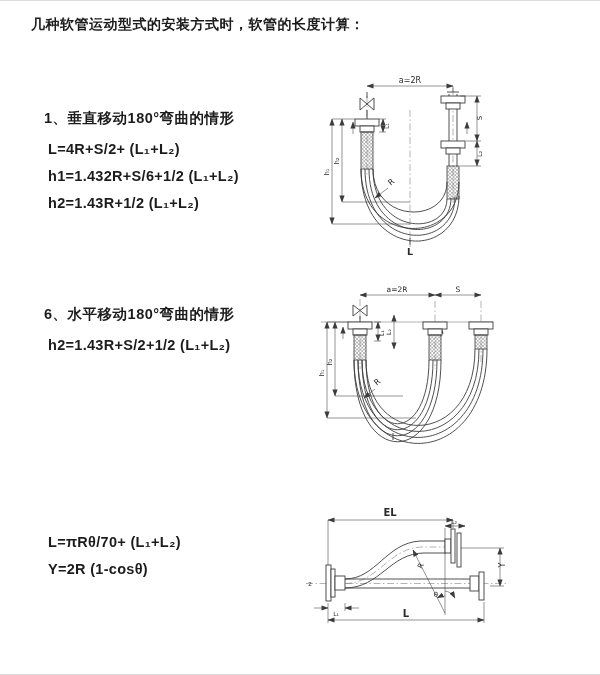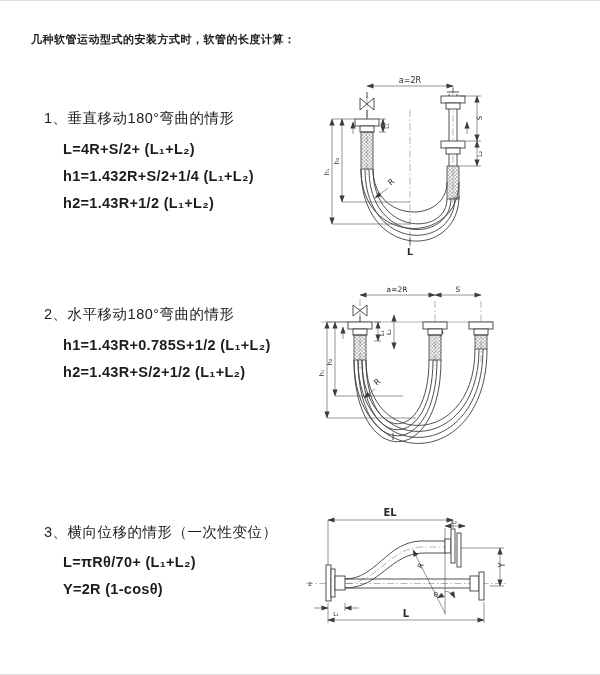--- a/index.html
+++ b/index.html
@@ -1,22 +1,22 @@
 <!DOCTYPE html>
 <html><head>
 <meta charset="utf-8">
 <style>
   html,body{margin:0;padding:0;}
   body{background:#fff;width:600px;height:675px;position:relative;overflow:hidden;
        font-family:"Liberation Sans","DejaVu Sans",sans-serif;color:#1c1c1c;}
   .page-edge{position:absolute;left:0;width:600px;height:1px;background:#dcdcdc;}
-  #page-title{position:absolute;left:31px;top:32px;font-size:11px;font-weight:bold;letter-spacing:0.5px;}
+  #page-title{position:absolute;left:31px;top:16px;font-size:14px;font-weight:bold;letter-spacing:0.5px;}
   .sec{position:absolute;left:44px;}
-  .sec .h{font-size:14.5px;font-weight:normal;line-height:20px;letter-spacing:0.5px;}
-  .sec .f{font-size:14.5px;font-weight:bold;line-height:27px;margin-left:19px;letter-spacing:0.3px;}
+  .sec .h{font-size:14.5px;font-weight:bold;line-height:20px;letter-spacing:0.5px;}
+  .sec .f{font-size:14.5px;font-weight:bold;line-height:27px;margin-left:4px;letter-spacing:0.3px;}
   .dia{position:absolute;}
   svg text{font-family:"DejaVu Sans",sans-serif;fill:#2b2b2b;}
   .geo{stroke:#3c3c3c;stroke-width:0.9;fill:none;}
   .geo rect.fl{fill:#ffffff;}
   .dim{stroke:#3c3c3c;stroke-width:0.55;fill:none;}
   .cl{stroke:#6a6a6a;stroke-width:0.5;fill:none;stroke-dasharray:7 2.5 1.5 2.5;}
   .braid{fill:url(#hatch);stroke:#3c3c3c;stroke-width:0.8;}
 </style>
 </head>
 <body>
@@ -34,33 +34,31 @@
     </pattern>
   </defs>
 </svg>
 
 <div id="page-title">几种软管运动型式的安装方式时，软管的长度计算：</div>
 
 <div class="sec" style="top:108px">
   <div class="h">1、垂直移动180°弯曲的情形</div>
   <div style="height:8px"></div>
   <div class="f">L=4R+S/2+ (L₁+L₂)</div>
-  <div class="f">h1=1.432R+S/2+1/4 (L₁+L₂)</div>
+  <div class="f">h1=1.432R+S/6+1/2 (L₁+L₂)</div>
   <div class="f">h2=1.43R+1/2 (L₁+L₂)</div>
 </div>
 
 <div class="sec" style="top:304px">
-  <div class="h">2、水平移动180°弯曲的情形</div>
+  <div class="h">6、水平移动180°弯曲的情形</div>
   <div style="height:8px"></div>
-  <div class="f">h1=1.43R+0.785S+1/2 (L₁+L₂)</div>
   <div class="f">h2=1.43R+S/2+1/2 (L₁+L₂)</div>
 </div>
 
 <div class="sec" style="top:522px">
-  <div class="h">3、横向位移的情形（一次性变位）</div>
   <div style="height:7px"></div>
   <div class="f">L=πRθ/70+ (L₁+L₂)</div>
   <div class="f">Y=2R (1-cosθ)</div>
 </div>
 
 <svg class="dia" style="left:310px;top:72px" width="280" height="185" viewBox="0 0 280 185">
   <g class="cl">
     <path d="M57,24 V104"></path>
       <path d="M143,16 V132"></path>
       <path d="M100,38 V175"></path>

